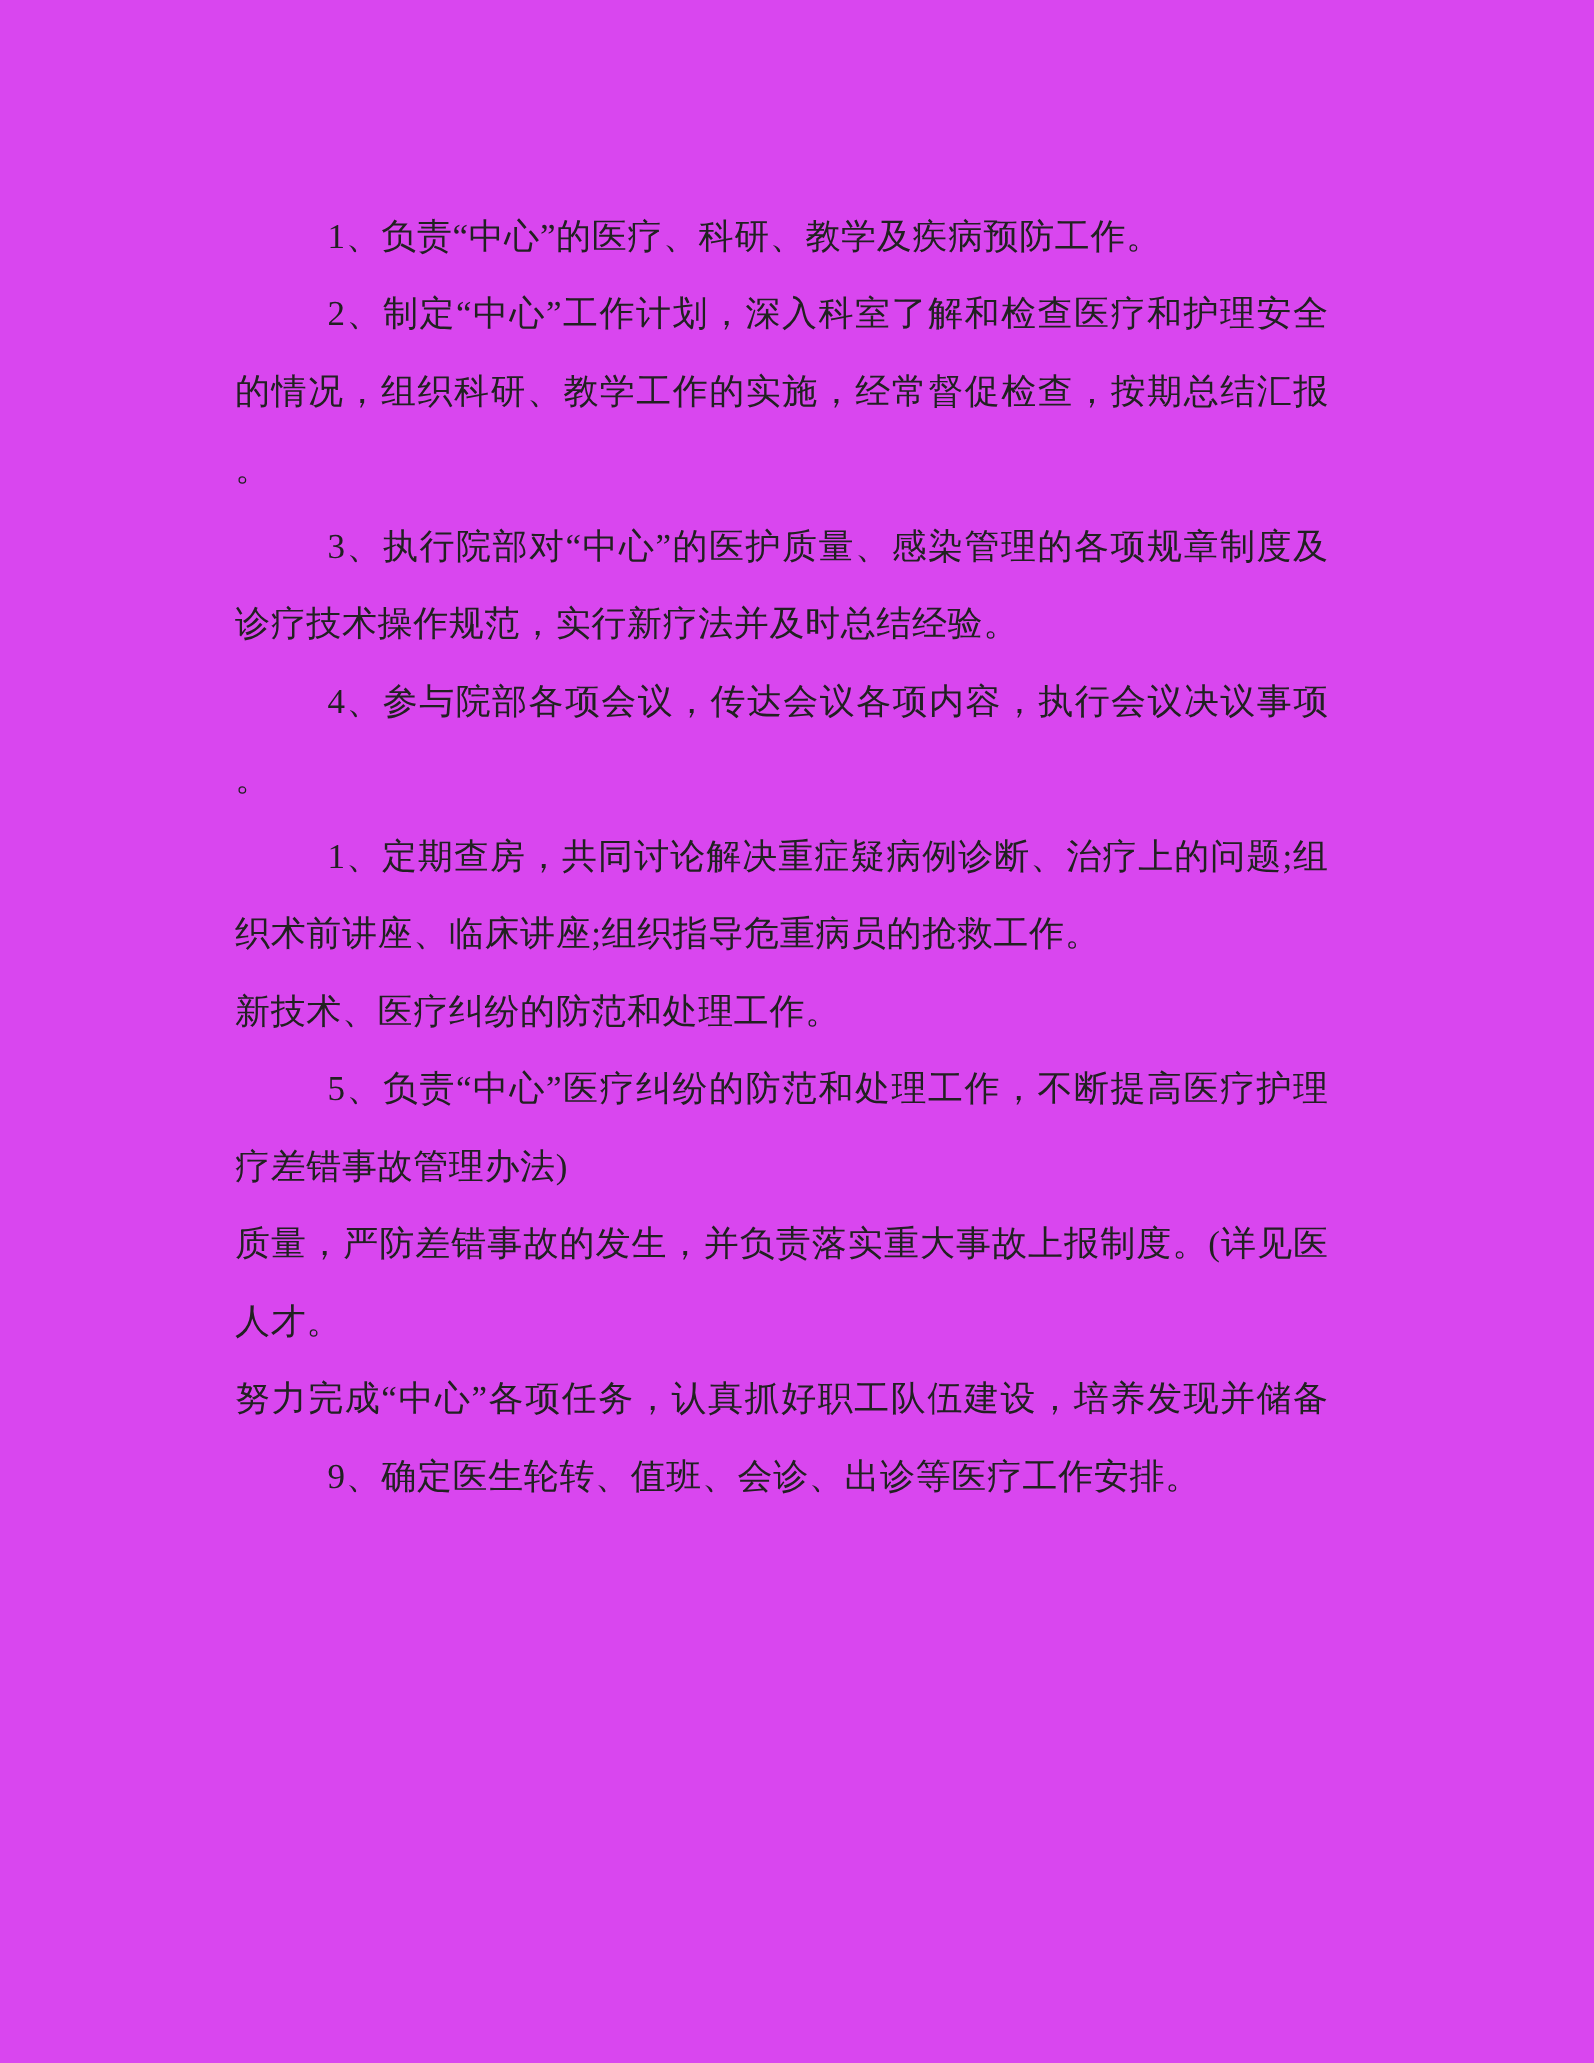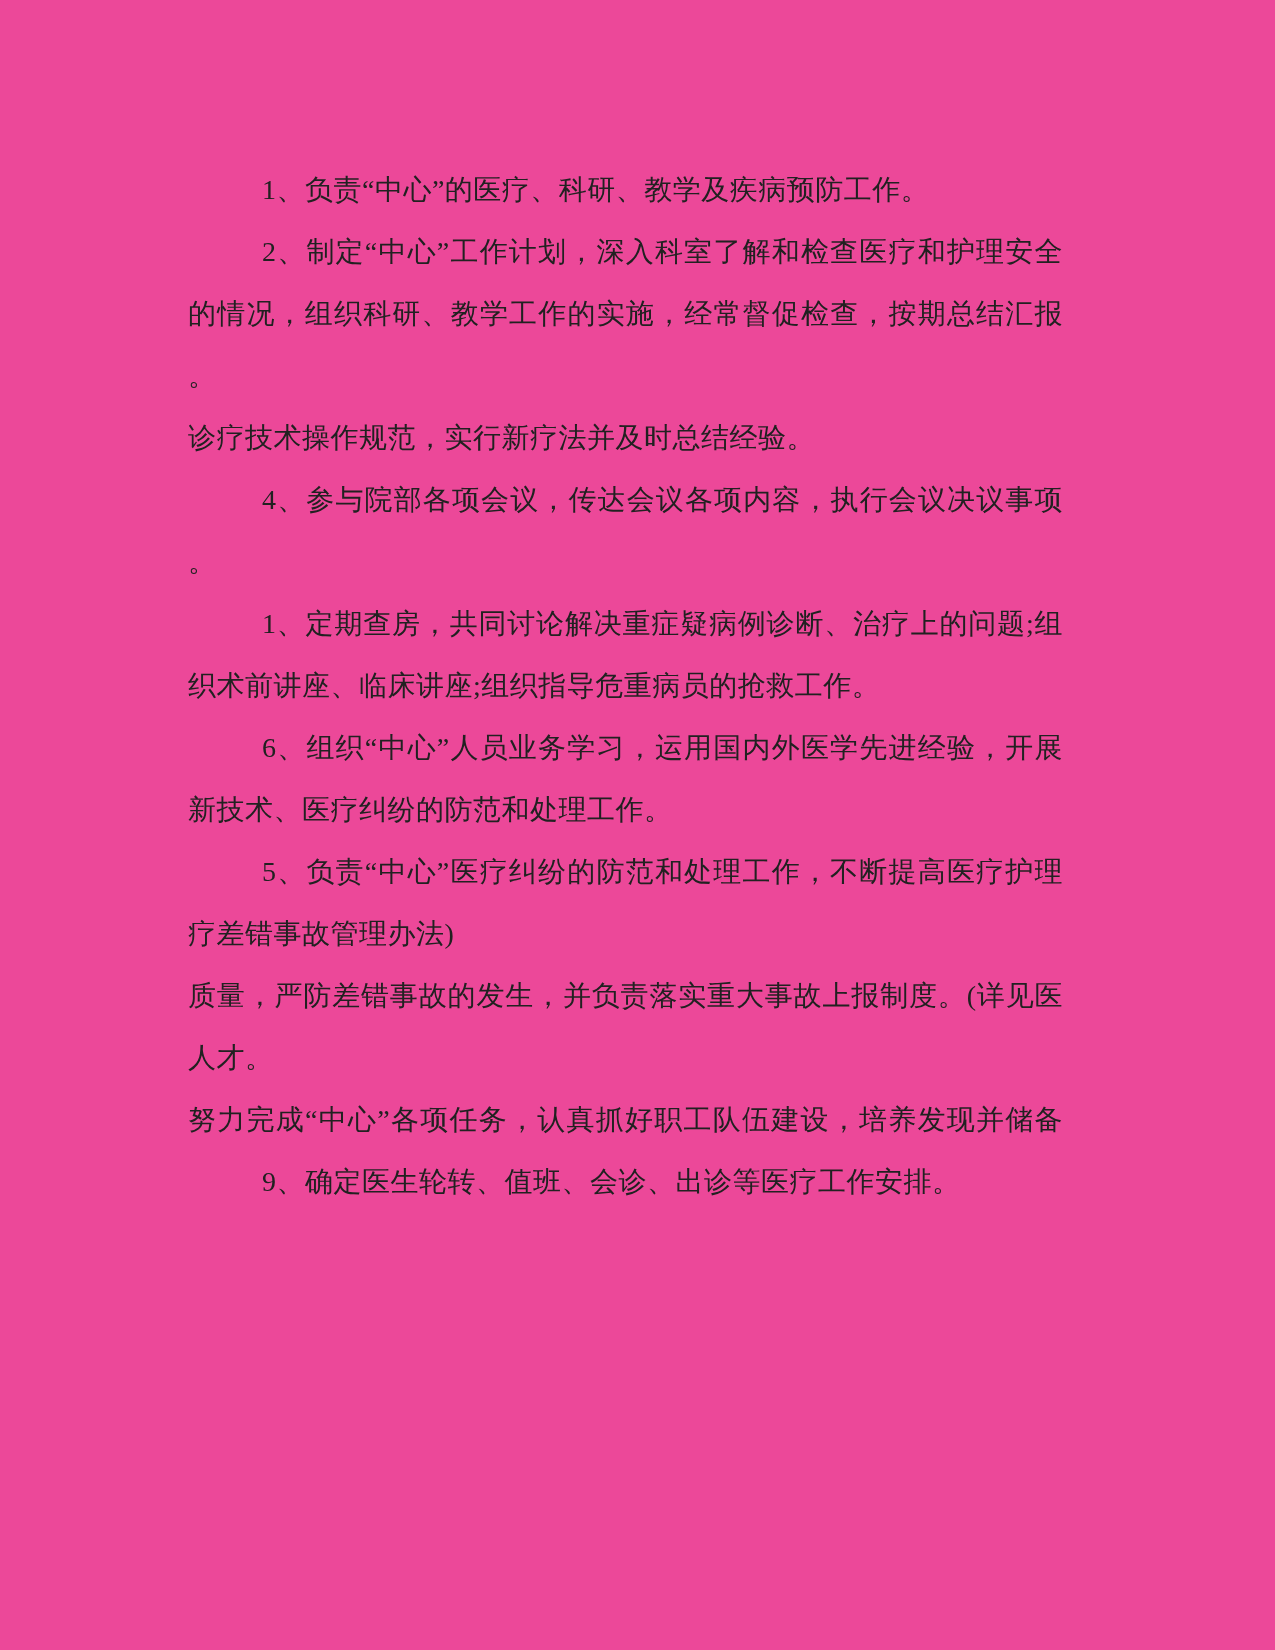--- a/index.html
+++ b/index.html
@@ -6,21 +6,21 @@
   body {
     width: 1275px;
     height: 1650px;
     background: #ffffff;
     font-family: "Liberation Serif", "DejaVu Serif", serif;
   }
   .page {
     position: relative;
     width: 1275px;
     height: 1650px;
-    background: #ec4899;
+    background: #d946ef;
     overflow: hidden;
   }
   .content {
     position: absolute;
     left: 188px;
     top: 159px;
     width: 875px;
     font-size: 28px;
     line-height: 62px;
     color: #212121;
@@ -43,29 +43,29 @@
 
 <div class="page">
   <div class="content">
 
     <div class="line indent">1、负责“中心”的医疗、科研、教学及疾病预防工作。</div>
 
     <div class="line indent fill">2、制定“中心”工作计划，深入科室了解和检查医疗和护理安全</div>
     <div class="line fill">的情况，组织科研、教学工作的实施，经常督促检查，按期总结汇报</div>
     <div class="line">。</div>
 
+    <div class="line indent fill">3、执行院部对“中心”的医护质量、感染管理的各项规章制度及</div>
     <div class="line">诊疗技术操作规范，实行新疗法并及时总结经验。</div>
 
     <div class="line indent fill">4、参与院部各项会议，传达会议各项内容，执行会议决议事项</div>
     <div class="line">。</div>
 
     <div class="line indent fill">1、定期查房，共同讨论解决重症疑病例诊断、治疗上的问题;组</div>
     <div class="line">织术前讲座、临床讲座;组织指导危重病员的抢救工作。</div>
 
-    <div class="line indent fill">6、组织“中心”人员业务学习，运用国内外医学先进经验，开展</div>
     <div class="line">新技术、医疗纠纷的防范和处理工作。</div>
 
     <div class="line indent fill">5、负责“中心”医疗纠纷的防范和处理工作，不断提高医疗护理</div>
     <div class="line">疗差错事故管理办法)</div>
     <div class="line fill">质量，严防差错事故的发生，并负责落实重大事故上报制度。(详见医</div>
 
     <div class="line">人才。</div>
     <div class="line fill">努力完成“中心”各项任务，认真抓好职工队伍建设，培养发现并储备</div>
 
     <div class="line indent">9、确定医生轮转、值班、会诊、出诊等医疗工作安排。</div>

